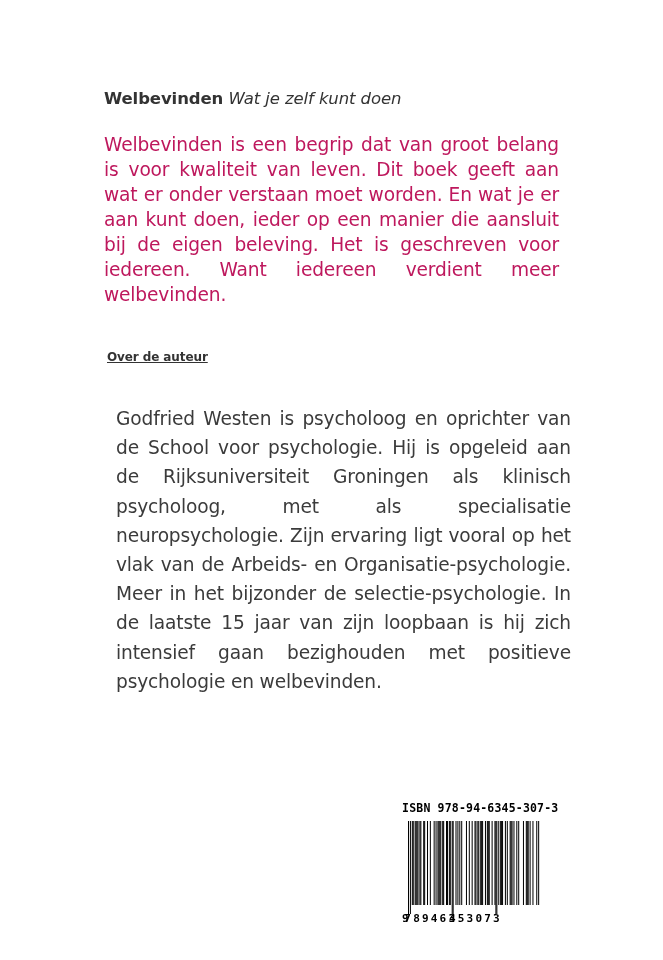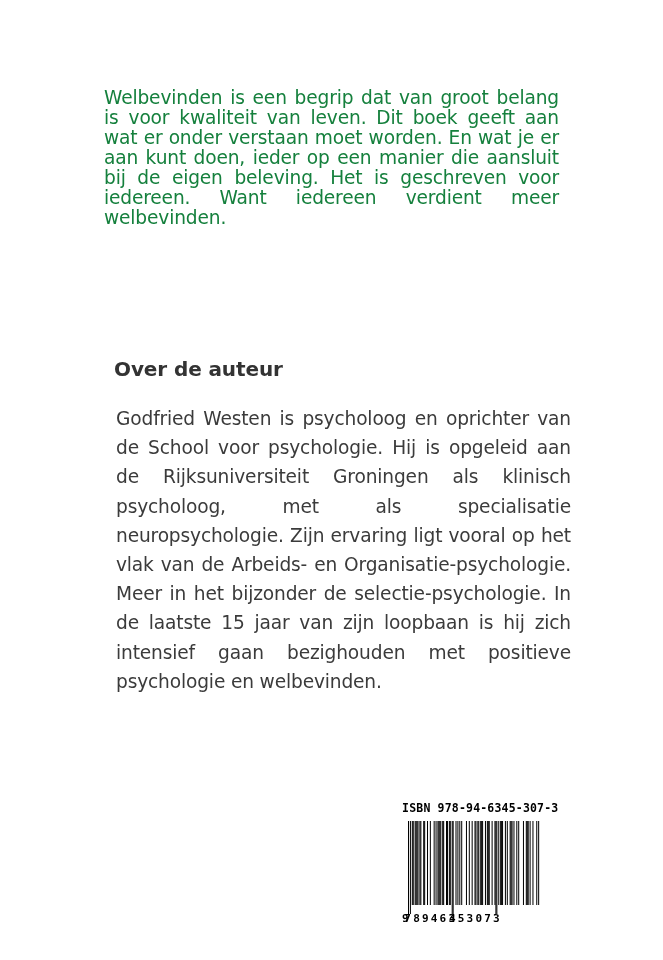--- a/index.html
+++ b/index.html
@@ -38,37 +38,38 @@
   .book-title .main {
     font-weight: bold;
   }
   .book-title .sub {
     font-style: italic;
     font-weight: normal;
   }
 
   .blurb {
     font-size: 18.6px;
-    line-height: 20px;
-    color: #15803d;
+    line-height: 25px;
+    color: #be185d;
     text-align: justify;
     text-justify: inter-word;
     margin: 0;
     letter-spacing: -0.15px;
   }
 
   .section-heading {
-    font-size: 20px;
+    font-size: 12px;
     font-weight: bold;
     color: #333333;
-    margin: 10px;
+    margin: 3px;
     letter-spacing: -0.1px;
     position: absolute;
     left: 104px;
     top: 347px;
+    text-decoration: underline;
   }
 
   .bio {
     position: absolute;
     left: 104px;
     top: 392px;
     width: 455px;
     font-size: 18.6px;
     line-height: 29.2px;
     color: #3b3b3b;
@@ -102,20 +103,23 @@
     width: 152px;
     height: 108px;
   }
 </style>
 </head>
 <body>
 
 <div class="page">
 
   <div class="content">
+    <p class="book-title">
+      <span class="main">Welbevinden</span><span> </span><span class="sub">Wat je zelf kunt doen</span>
+    </p>
 
     <p class="blurb">Welbevinden is een begrip dat van groot belang is voor kwaliteit van leven. Dit boek geeft aan wat er onder verstaan moet worden. En wat je er aan kunt doen, ieder op een manier die aansluit bij de eigen beleving. Het is geschreven voor iedereen. Want iedereen verdient meer welbevinden.</p>
   </div>
 
   <h2 class="section-heading">Over de auteur</h2>
 
   <p class="bio">Godfried Westen is psycholoog en oprichter van de School voor psychologie. Hij is opgeleid aan de Rijksuniversiteit Groningen als klinisch psycholoog, met als specialisatie neuropsychologie. Zijn ervaring ligt vooral op het vlak van de Arbeids- en Organisatie-psychologie. Meer in het bijzonder de selectie-psychologie. In de laatste 15 jaar van zijn loopbaan is hij zich intensief gaan bezighouden met positieve psychologie en welbevinden.</p>
 
   <div class="barcode-block">
     <div class="isbn-text">ISBN 978-94-6345-307-3</div>

